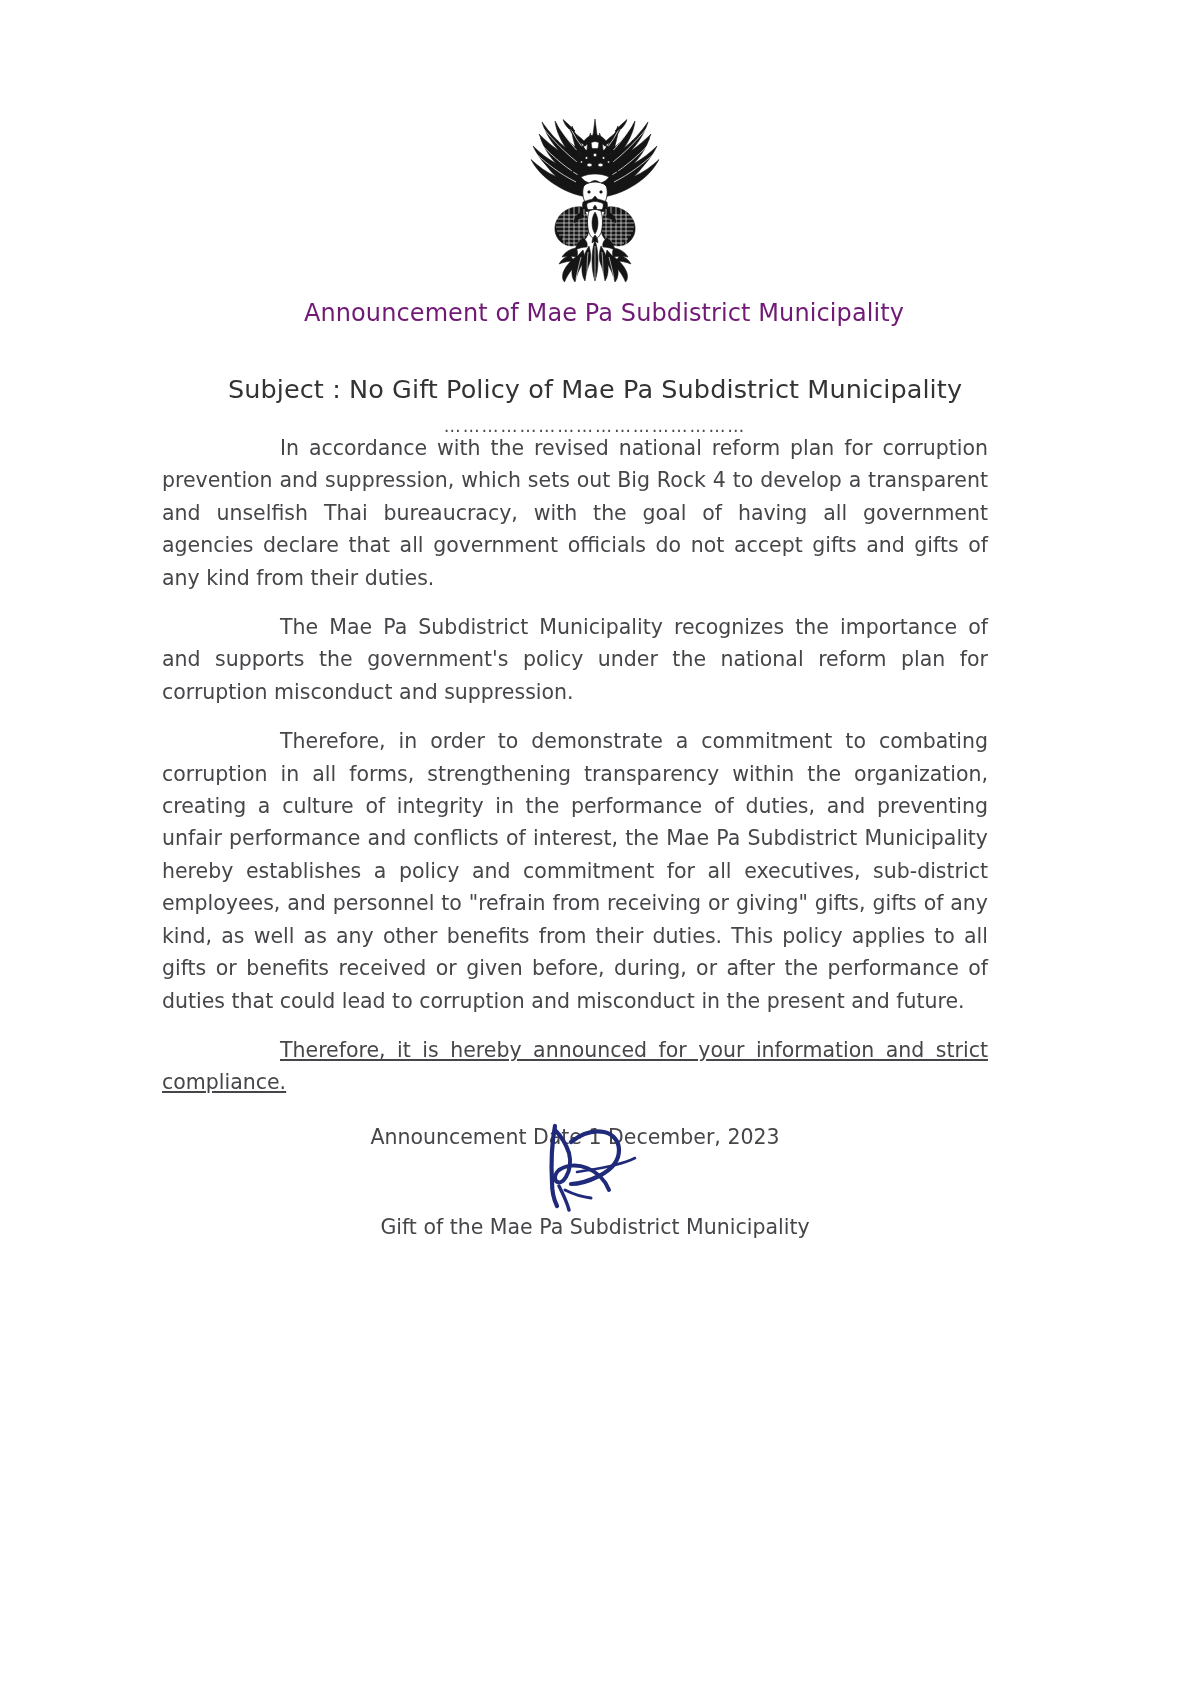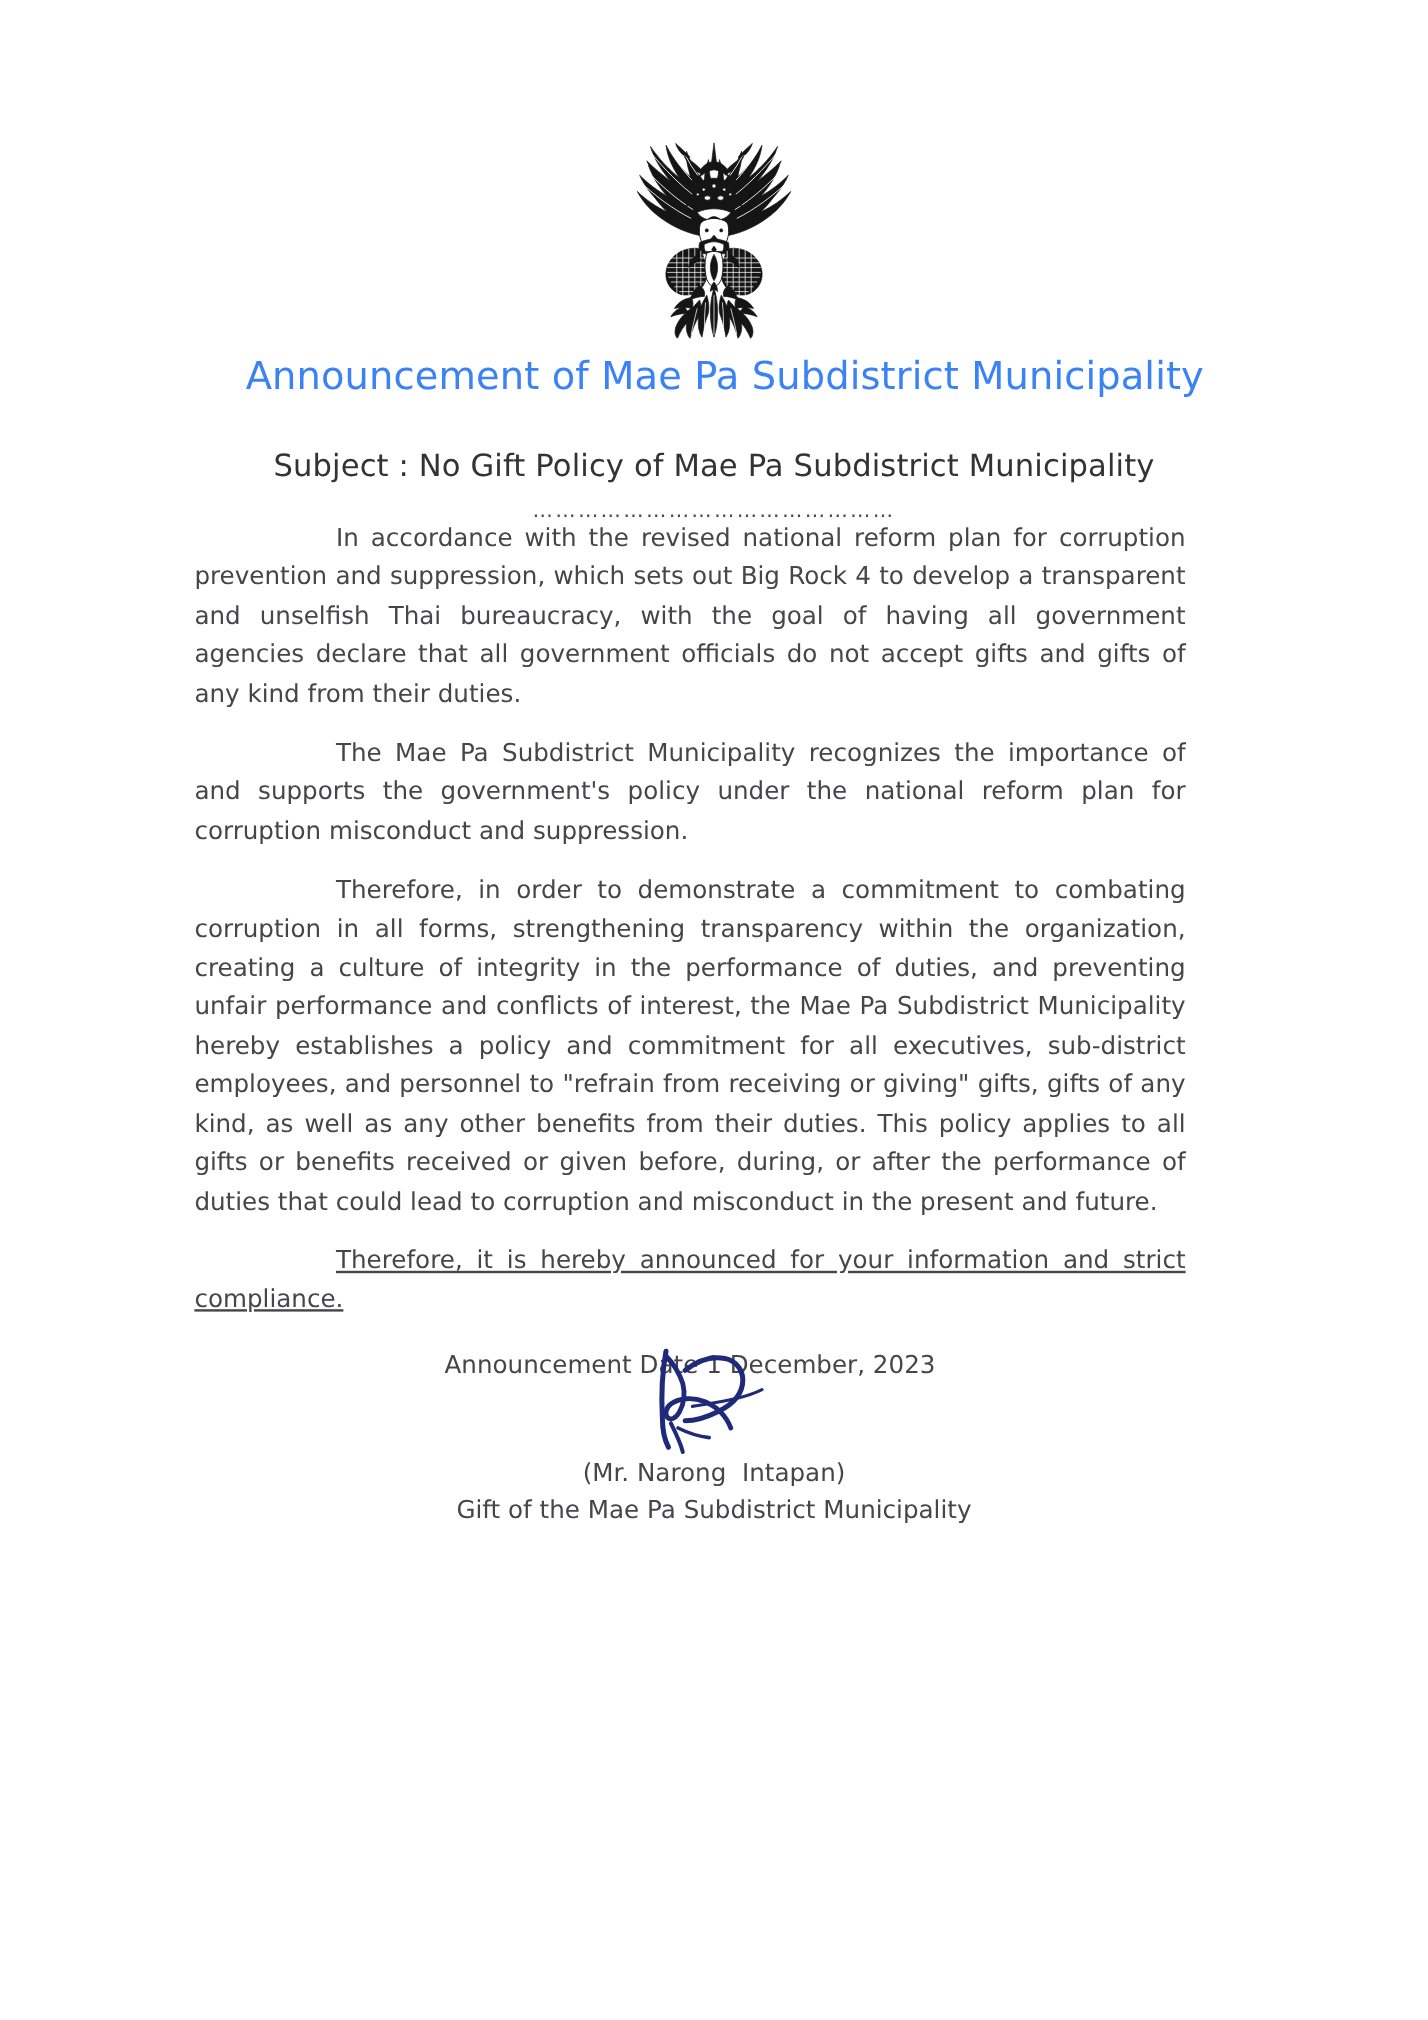--- a/index.html
+++ b/index.html
@@ -40,23 +40,23 @@
 
   
   .heading-block {
     position: absolute;
     top: 295px;
     left: 0;
     width: 1190px;
     text-align: center;
   }
   .doc-title {
-    font-size: 32px;
+    font-size: 24px;
     line-height: 36px;
-    color: #3b82f6;
+    color: #701a75;
     letter-spacing: 0.1px;
     white-space: nowrap;
     padding-left: 18px;
   }
   .doc-subject {
     font-size: 25.5px;
     line-height: 36px;
     color: #333333;
     letter-spacing: 0.1px;
     white-space: nowrap;
@@ -365,18 +365,17 @@
                      C28 62 24 64 21 61 C19 58 20 53 24 50
                      C31 45 42 44 52 48 C62 52 70 60 74 70" stroke-width="4"></path>
             <path d="M36 22 C46 14 58 10 69 12 C78 14 84 21 84 30
                      C84 41 76 50 64 56 C54 61 44 64 36 64" stroke-width="4.2"></path>
             <path d="M42 52 C54 50 68 48 80 45 C88 43 94 41 100 38" stroke-width="2.6"></path>
             <path d="M30 70 C38 74 47 77 56 78" stroke-width="3"></path>
             <path d="M24 66 C28 74 32 82 34 90" stroke-width="3.4"></path>
           </g>
         </svg>
       </div>
-      <div class="signer-name">(Mr. Narong  Intapan)</div>
       <div class="signer-role">Gift of the Mae Pa Subdistrict Municipality</div>
     </div>
   </div>
 
 </div>
 
 </body></html>

